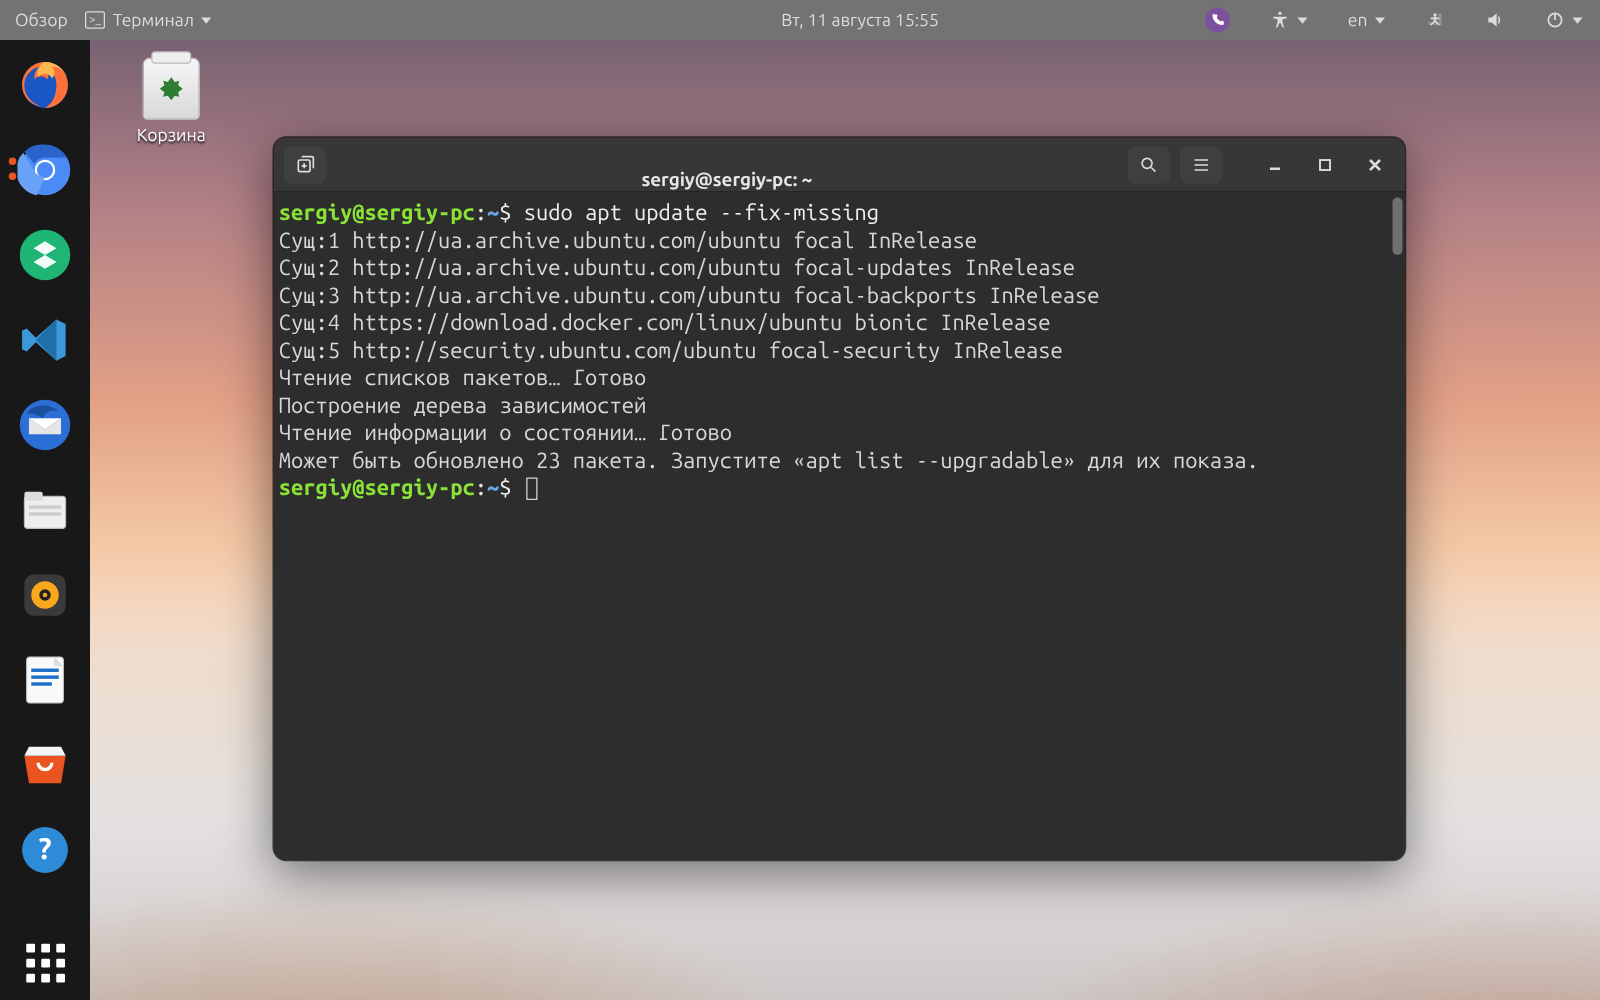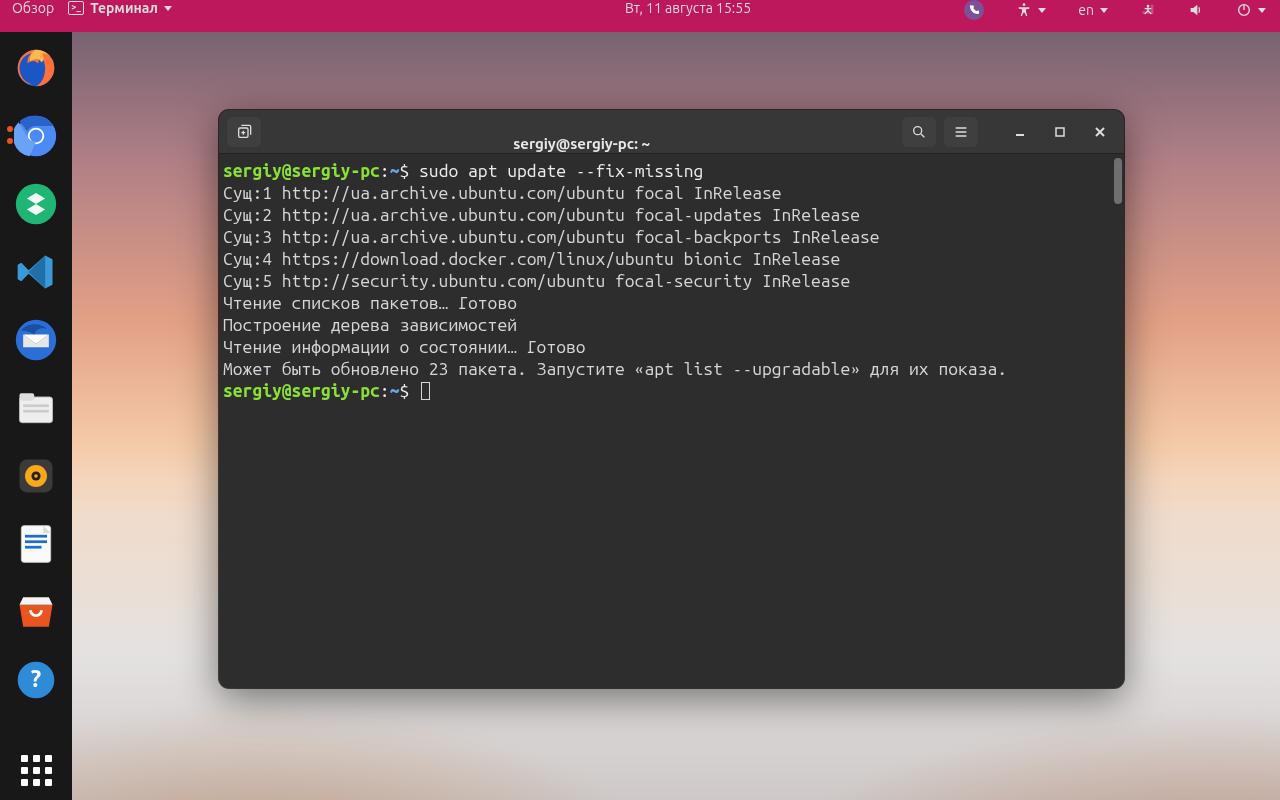--- a/index.html
+++ b/index.html
@@ -22,27 +22,27 @@
   opacity: .9;
 }
 .wallpaper::after {
   content:""; position:absolute; left:0; right:0; bottom:0; height:40%;
   background: linear-gradient(180deg, rgba(90,60,50,0) 0%, rgba(60,40,35,.25) 100%);
 }
 
 
 .topbar {
   position: absolute; top:0; left:0; right:0; height:32px;
-  background: #be185d; color:#dcdcdc; display:flex; align-items:flex-start;
+  background: #737373; color:#dcdcdc; display:flex; align-items:center;
   font-size:14px; z-index:10;
 }
 .topbar .left { display:flex; align-items:center; gap:14px; padding-left:12px; }
 .topbar .center { position:absolute; left:50%; transform:translateX(-50%); font-weight:400;margin-left:48px;}
 .topbar .right { margin-left:auto; display:flex; align-items:center; gap:32px; padding-right:14px; }
-.topbar .app-item { display:flex; align-items:center; gap:6px;font-weight:bold; }
+.topbar .app-item { display:flex; align-items:center; gap:6px; }
 .tri-down { display:inline-block; width:0; height:0; border-left:4px solid transparent; border-right:4px solid transparent; border-top:5px solid #dcdcdc; }
 .terminal-glyph { width:16px; height:14px; border:1px solid #dcdcdc; border-radius:2px; position:relative; font-size:9px; display:flex; align-items:center; justify-content:center; }
 .terminal-glyph::after { content:">_"; position:relative; top:-1px; }
 .viber-badge { width:20px;height:20px;border-radius:50%;background:#7b519c;display:flex;align-items:center;justify-content:center;color:#fff;font-size:12px;font-weight:bold; }
 .a11y-icon svg, .net-icon svg, .sound-icon svg, .power-icon svg { display:block; }
 
 
 .dock {
   position:absolute; top:32px; left:0; bottom:0; width:72px;
   background:#181818; z-index:5; display:flex; flex-direction:column; align-items:center;
@@ -230,20 +230,28 @@
       <span></span>
       <span></span>
       <span></span>
       <span></span>
       <span></span>
       <span></span>
   </div>
 </div>
 
 <div class="desk-icons">
+  <div class="desk-icon">
+    <div class="trash-icon">
+      <svg width="22" height="22" viewBox="0 0 24 24" fill="#2e7d32">
+          <path d="M12 2l3 4 4-1-1 4 4 3-4 3 1 4-4-1-3 4-3-4-4 1 1-4-4-3 4-3-1-4 4 1z"></path>
+        </svg>
+    </div>
+    <div class="label">Корзина</div>
+  </div>
 </div>
 
 <div class="window">
   <div class="titlebar">
     <div class="tb-btn">
       <svg width="16" height="16" viewBox="0 0 24 24" fill="none" stroke="#ddd" stroke-width="2">
           <rect x="4" y="6" width="14" height="14" rx="2"></rect>
           <path d="M8 2h12a2 2 0 0 1 2 2v12"></path>
           <path d="M11 10v6M8 13h6"></path>
         </svg>

